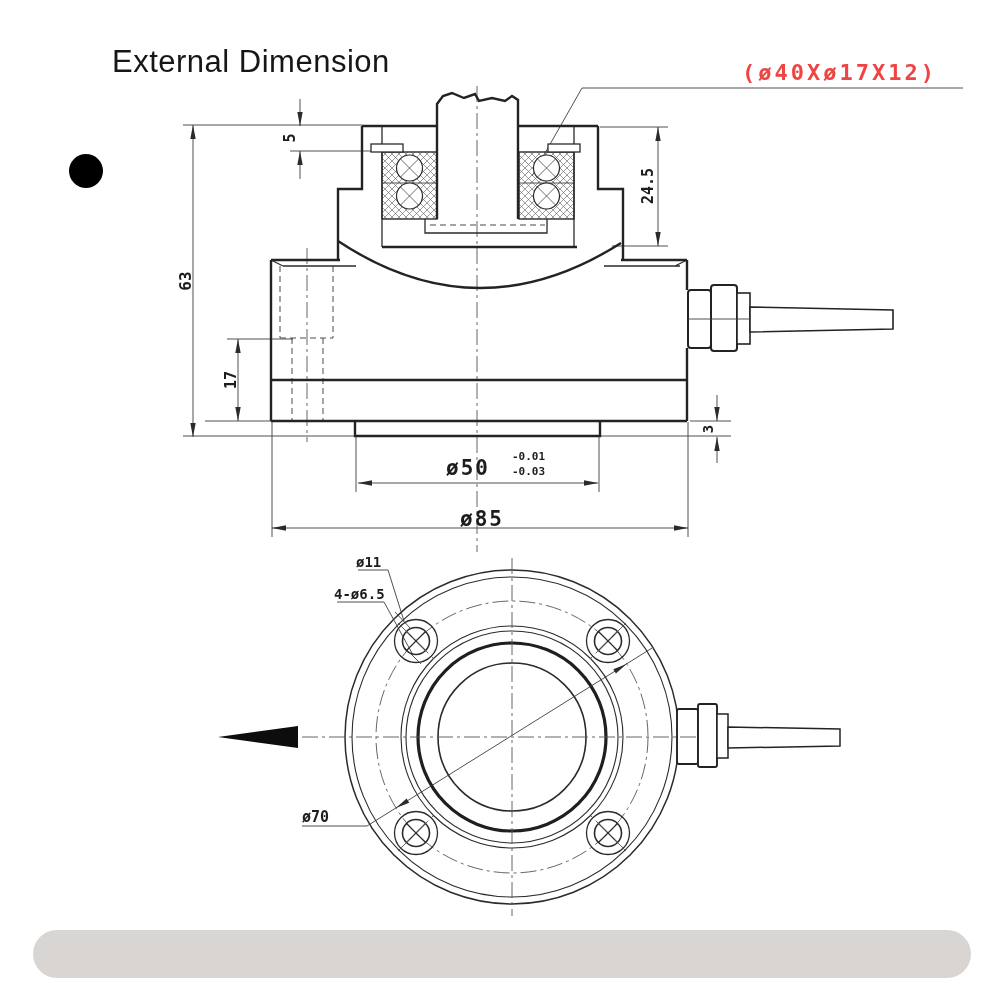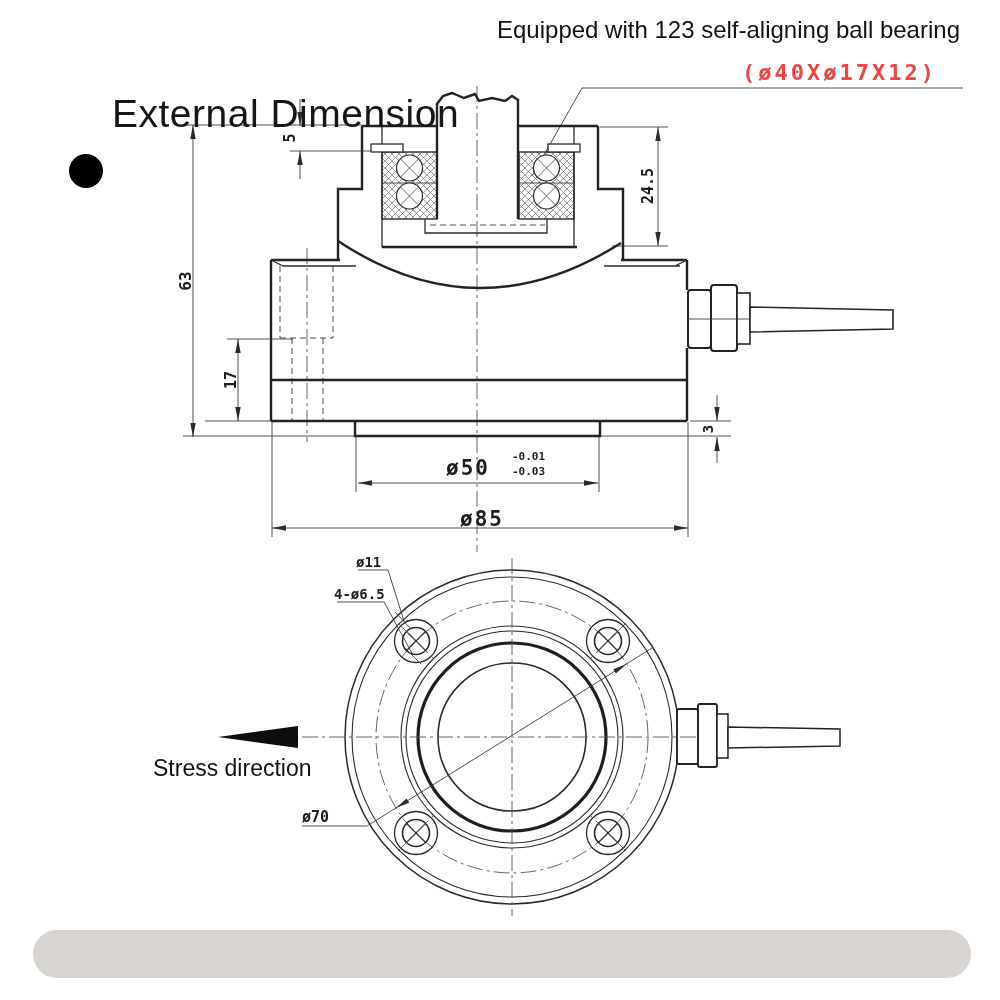--- a/index.html
+++ b/index.html
@@ -1,20 +1,20 @@
 <!DOCTYPE html>
 <html><head>
 <meta charset="utf-8">
 <style>
   html,body{margin:0;padding:0;background:#ffffff;}
   #stage{position:relative;width:1000px;height:1000px;background:#ffffff;overflow:hidden;
          font-family:"Liberation Sans",sans-serif;}
   #drawing{position:absolute;left:0;top:0;width:1000px;height:1000px;}
-  .page-title{position:absolute;left:112px;top:44px;font-size:39px;font-weight:400;
-              color:#161616;letter-spacing:0.5px;margin-top:48px;}
+  .page-title{position:absolute;left:112px;top:44px;font-size:31px;font-weight:400;
+              color:#161616;letter-spacing:0.5px;}
   .bearing-note{position:absolute;left:497px;top:16px;font-size:24px;color:#111;}
   .bearing-spec{position:absolute;left:742px;top:60px;font-size:22px;font-weight:700;
                 color:#ef4444;font-family:"DejaVu Sans Mono",monospace;letter-spacing:3px;}
   .stress-label{position:absolute;left:153px;top:755px;font-size:23px;color:#111;}
   .footer-bar{position:absolute;left:33px;top:930px;width:938px;height:48px;border-radius:24px;
               background:#d8d5d2;}
   
   .ol{stroke:#232323;stroke-width:2.4;fill:none;stroke-linejoin:miter;}
   .ol2{stroke:#2b2b2b;stroke-width:1.3;fill:none;}
   .thin{stroke:#3c3c3c;stroke-width:0.9;fill:none;}
@@ -214,24 +214,22 @@
       <polygon points="218,737 298,726 298,748" fill="#0d0d0d"></polygon>
 
       <text class="cadtxt" font-size="14" x="356" y="567">ø11</text>
       <text class="cadtxt" font-size="14" x="334" y="599">4-ø6.5</text>
       <text class="cadtxt" font-size="15" x="302" y="822">ø70</text>
     </g>
   </svg>
 
   <div class="page-title">External Dimension</div>
 
-  <div class="bearing-note">Equipped with 123 self-aligning ball bearing</div>
 
   <div class="bearing-spec">(ø40Xø17X12)</div>
 
-  <div class="stress-label">Stress direction</div>
 
   <div class="footer-bar">
     
     
   </div>
 
 </div>
 
 </body></html>

